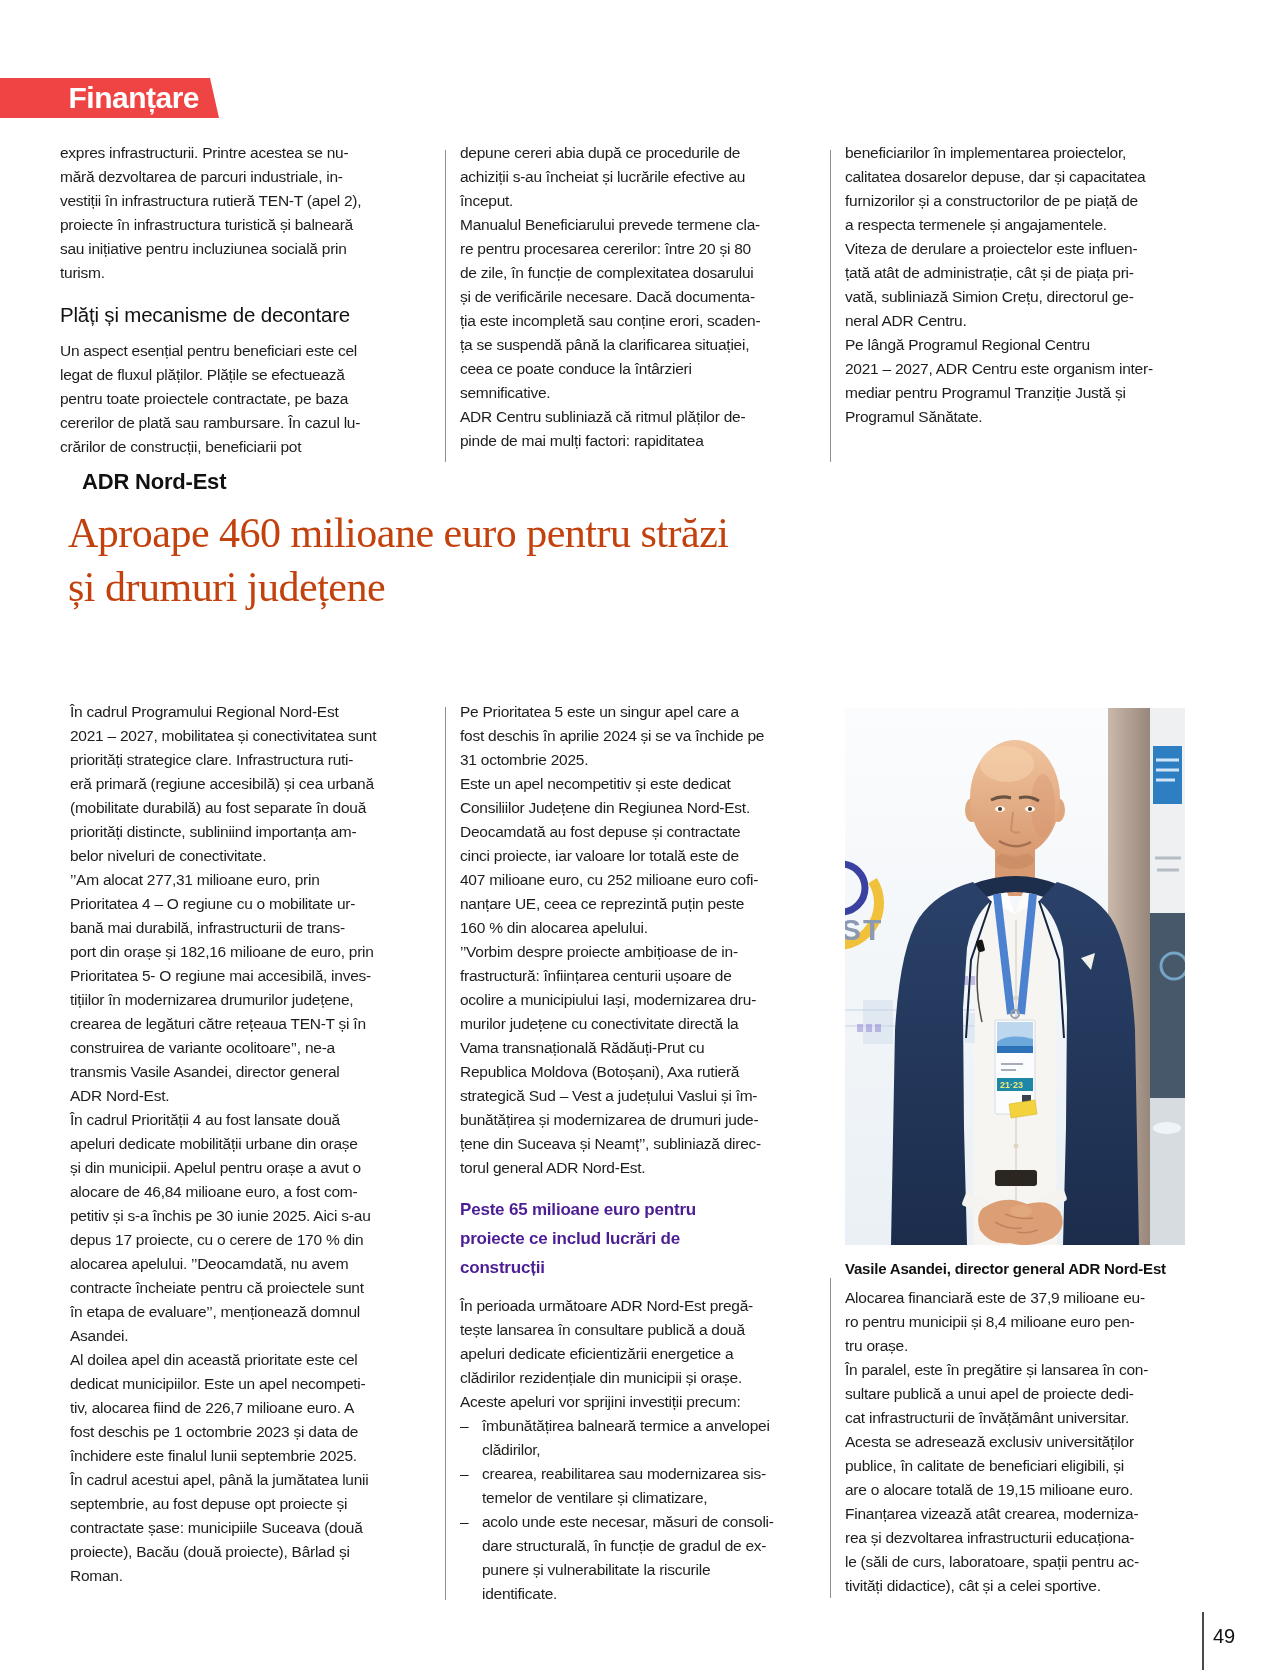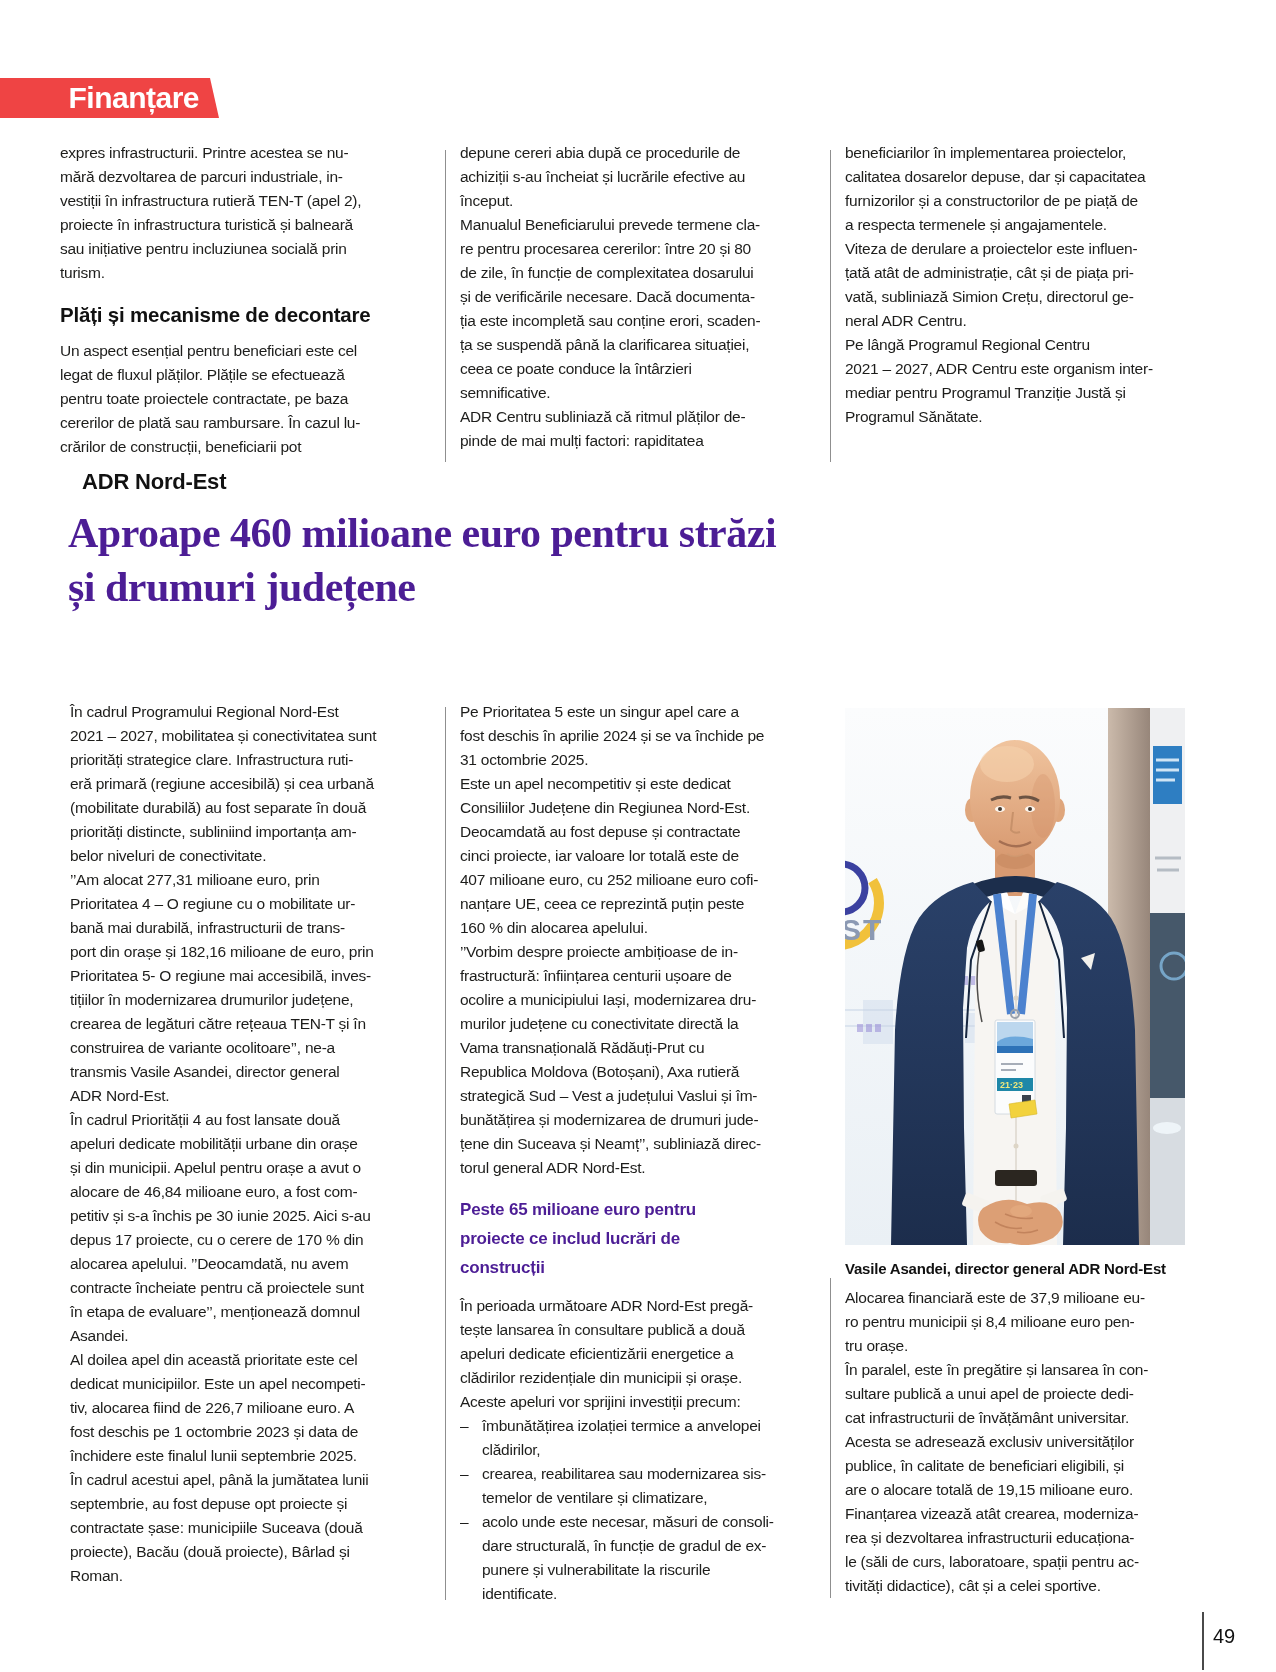--- a/index.html
+++ b/index.html
@@ -17,37 +17,37 @@
   }
   .tab span{
     color:#fff;font-weight:700;font-size:30px;line-height:39px;letter-spacing:-0.5px;
   }
   
   .body{
     margin:0;font-size:15.5px;line-height:24px;letter-spacing:-0.25px;
     white-space:pre;color:#1d1d1b;
   }
   .h-col{
-    margin:17px 0 11px 0;font-size:20.5px;line-height:26px;font-weight:700;
+    margin:17px 0 11px 0;font-size:20.5px;line-height:26px;font-weight:400;
     letter-spacing:-0.2px;color:#111;white-space:pre;
   }
   .h-sub{
     margin:15px 0 12px 0;font-size:17px;line-height:29px;font-weight:700;
     letter-spacing:-0.2px;color:#4c1d95;white-space:pre;
   }
   .col{position:absolute;}
   .vrule{position:absolute;width:1px;background:#8f8f8f;}
   .kicker{
     position:absolute;left:70px;top:469px;font-size:22px;font-weight:700;
     letter-spacing:-0.2px;color:#111;margin-left:12px;
   }
   .headline{
     position:absolute;left:68px;top:506px;margin:0;
-    font-family:"Liberation Serif",serif;font-weight:700;font-size:42px;
-    line-height:54px;letter-spacing:-0.5px;color:#4c1d95;white-space:pre;
+    font-family:"Liberation Serif",serif;font-weight:400;font-size:42px;
+    line-height:54px;letter-spacing:-0.5px;color:#c2410c;white-space:pre;
   }
   .bullets{margin:0;}
   .bullet{display:flex;}
   .bullet .mk{flex:none;width:22px;font-size:15.5px;line-height:24px;}
   .bullet .bt{font-size:15.5px;line-height:24px;letter-spacing:-0.25px;white-space:pre;}
   .caption{
     margin-top:15px;text-align:left;font-weight:700;font-size:15px;
     letter-spacing:-0.2px;white-space:nowrap;color:#111;
   }
   .photo-wrap{margin-top:8px;width:340px;height:537px;text-align:right;}
@@ -181,21 +181,21 @@
 proiecte ce includ lucrări de
 construcții</h3>
     <p class="body">În perioada următoare ADR Nord-Est pregă-
 tește lansarea în consultare publică a două
 apeluri dedicate eficientizării energetice a
 clădirilor rezidențiale din municipii și orașe.
 Aceste apeluri vor sprijini investiții precum:</p>
     <div class="bullets">
       <div class="bullet">
         <span class="mk">–</span>
-        <span class="bt">îmbunătățirea izolației termice a anvelopei
+        <span class="bt">îmbunătățirea balneară termice a anvelopei
 clădirilor,</span>
       </div>
       <div class="bullet">
         <span class="mk">–</span>
         <span class="bt">crearea, reabilitarea sau modernizarea sis-
 temelor de ventilare și climatizare,</span>
       </div>
       <div class="bullet">
         <span class="mk">–</span>
         <span class="bt">acolo unde este necesar, măsuri de consoli-

